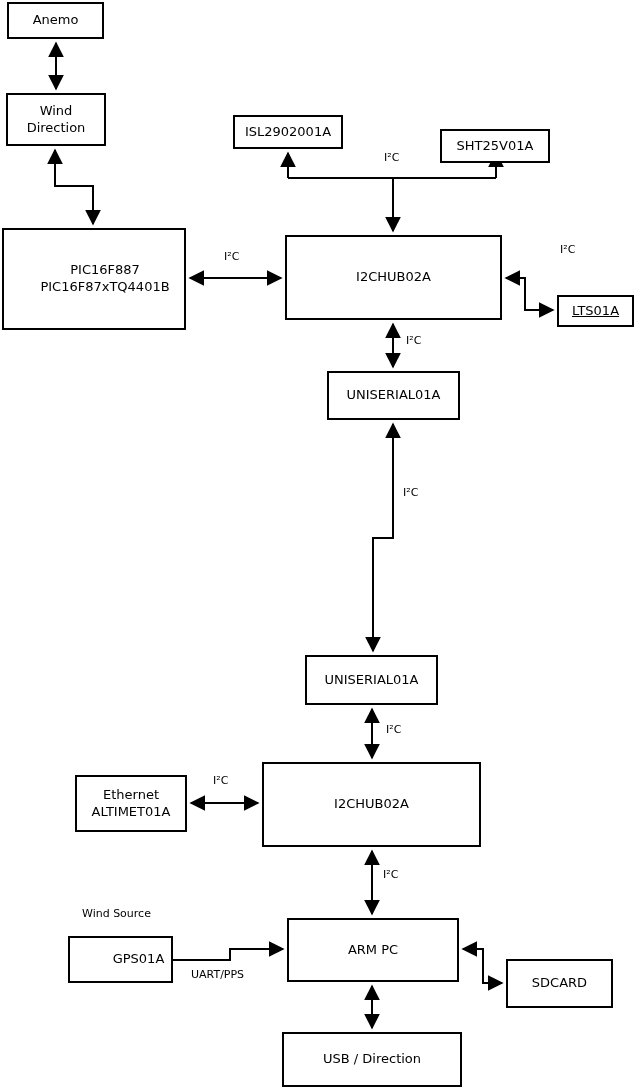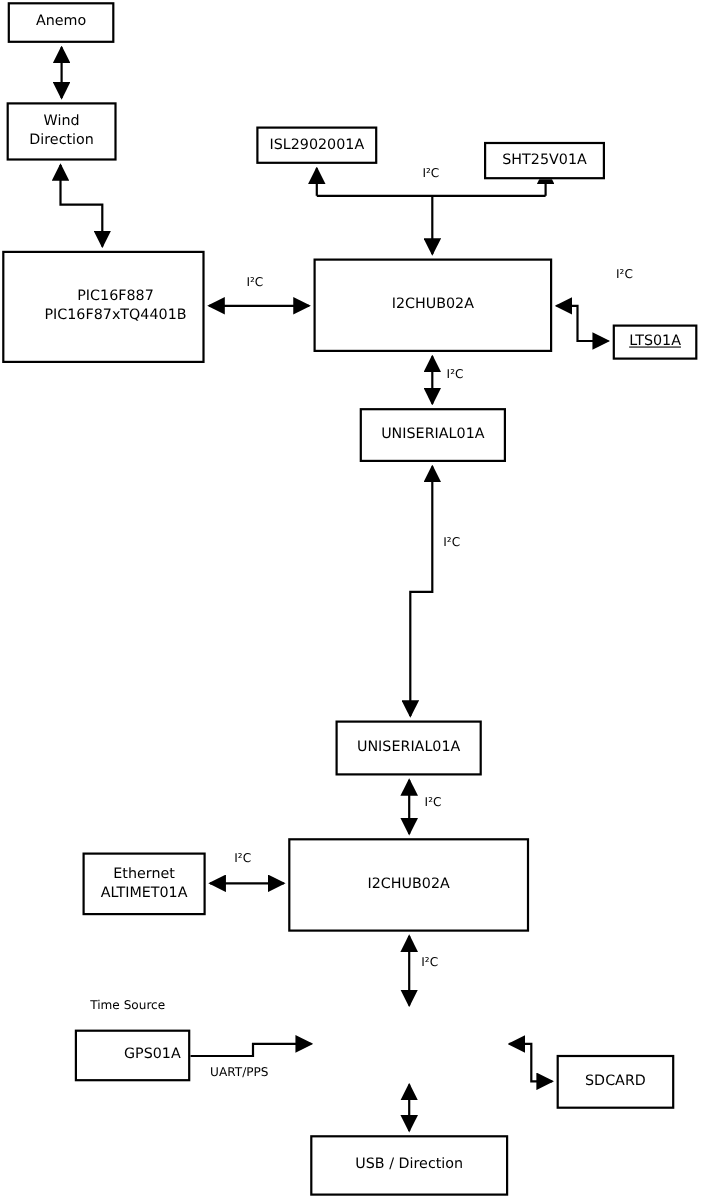--- a/index.html
+++ b/index.html
@@ -110,27 +110,28 @@
   <div class="node n-isl">ISL2902001A</div>
   <div class="node n-sht">SHT25V01A</div>
   <div class="node n-hub1">I2CHUB02A</div>
   <div class="node n-lts">LTS01A</div>
   <div class="node n-uni1">UNISERIAL01A</div>
   <div class="node n-uni2">UNISERIAL01A</div>
   <div class="node n-hub2">I2CHUB02A</div>
   <div class="node n-baro">Ethernet
 ALTIMET01A</div>
   <div class="node n-gps">GPS01A</div>
+  <div class="node n-arm">ARM PC</div>
   <div class="node n-sdcard">SDCARD</div>
   <div class="node n-usb">USB / Direction</div>
 
   <span class="edge-label l-i2c-top">I²C</span>
   <span class="edge-label l-i2c-pic-hub">I²C</span>
   <span class="edge-label l-i2c-hub-lts">I²C</span>
   <span class="edge-label l-i2c-hub1-uni1">I²C</span>
   <span class="edge-label l-i2c-long">I²C</span>
   <span class="edge-label l-i2c-uni2-hub2">I²C</span>
   <span class="edge-label l-i2c-baro">I²C</span>
   <span class="edge-label l-i2c-hub2-arm">I²C</span>
-  <span class="edge-label l-time-source">Time Source</span>
+  <span class="edge-label l-time-source">Wind Source</span>
   <span class="edge-label l-uart-pps">UART/PPS</span>
 
 </div>
 
 </body></html>

